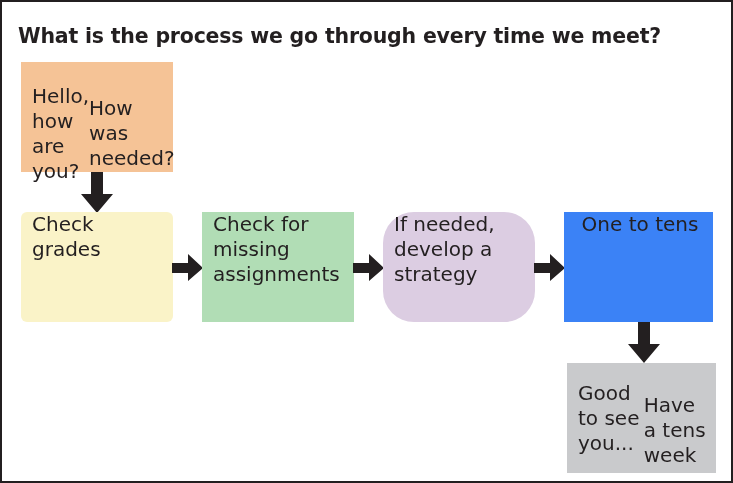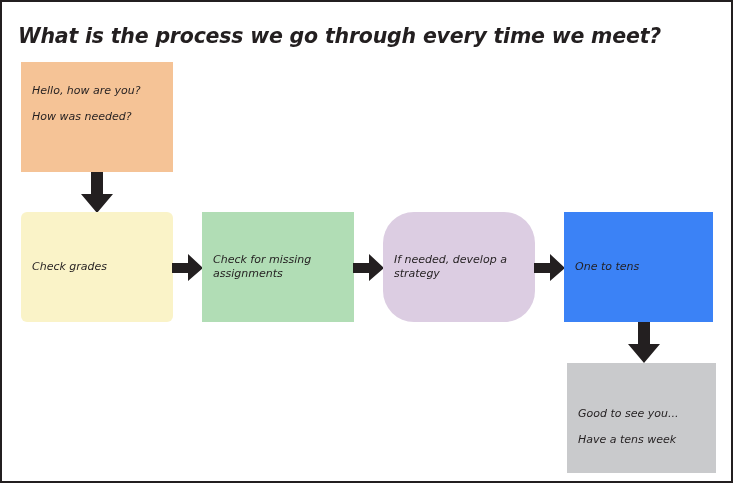--- a/index.html
+++ b/index.html
@@ -13,40 +13,39 @@
     font-family: "DejaVu Sans", "Liberation Sans", sans-serif;
     overflow: hidden;
   }
   #canvas {
     position: relative;
     width: 733px;
     height: 483px;
     background: #ffffff;
     box-sizing: border-box;
     border: 2px solid #231f20;
-    font-style: italic;
   }
   #title {
     position: absolute;
     left: 16px;
     top: 22px;
     font-size: 20.5px;
     font-weight: bold;
     letter-spacing: -0.2px;
     color: #231f20;
     white-space: nowrap;
   }
   .box {
     position: absolute;
     box-sizing: border-box;
     color: #231f20;
-    font-size: 11px;
+    font-size: 20px;
     line-height: 1.25;
     display: flex;
-    flex-direction: column;
+    flex-direction: row;
     justify-content: center;
   }
   .box .line {
     padding: 0;
   }
   .box .para + .para {
     margin-top: 12px;
   }
   .box-pad {
     padding-left: 11px;

